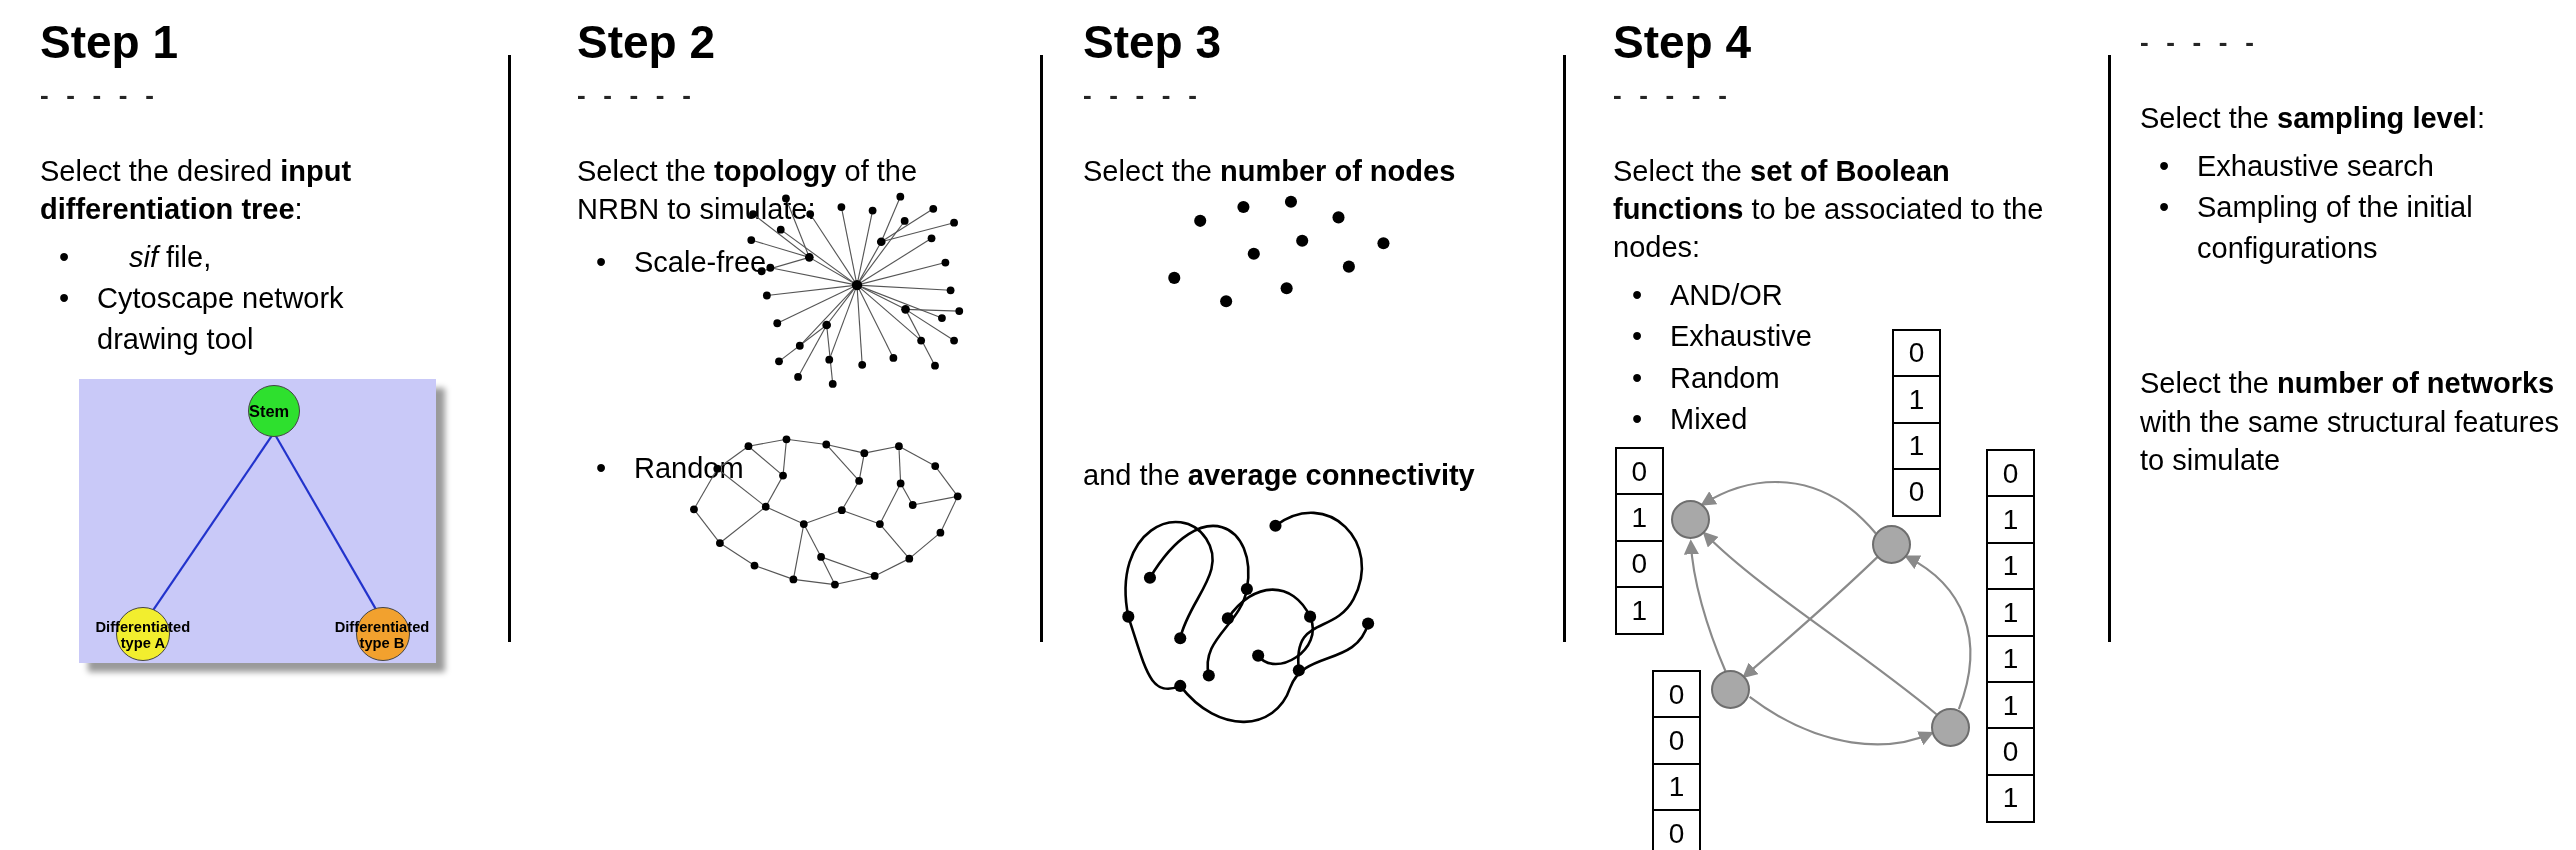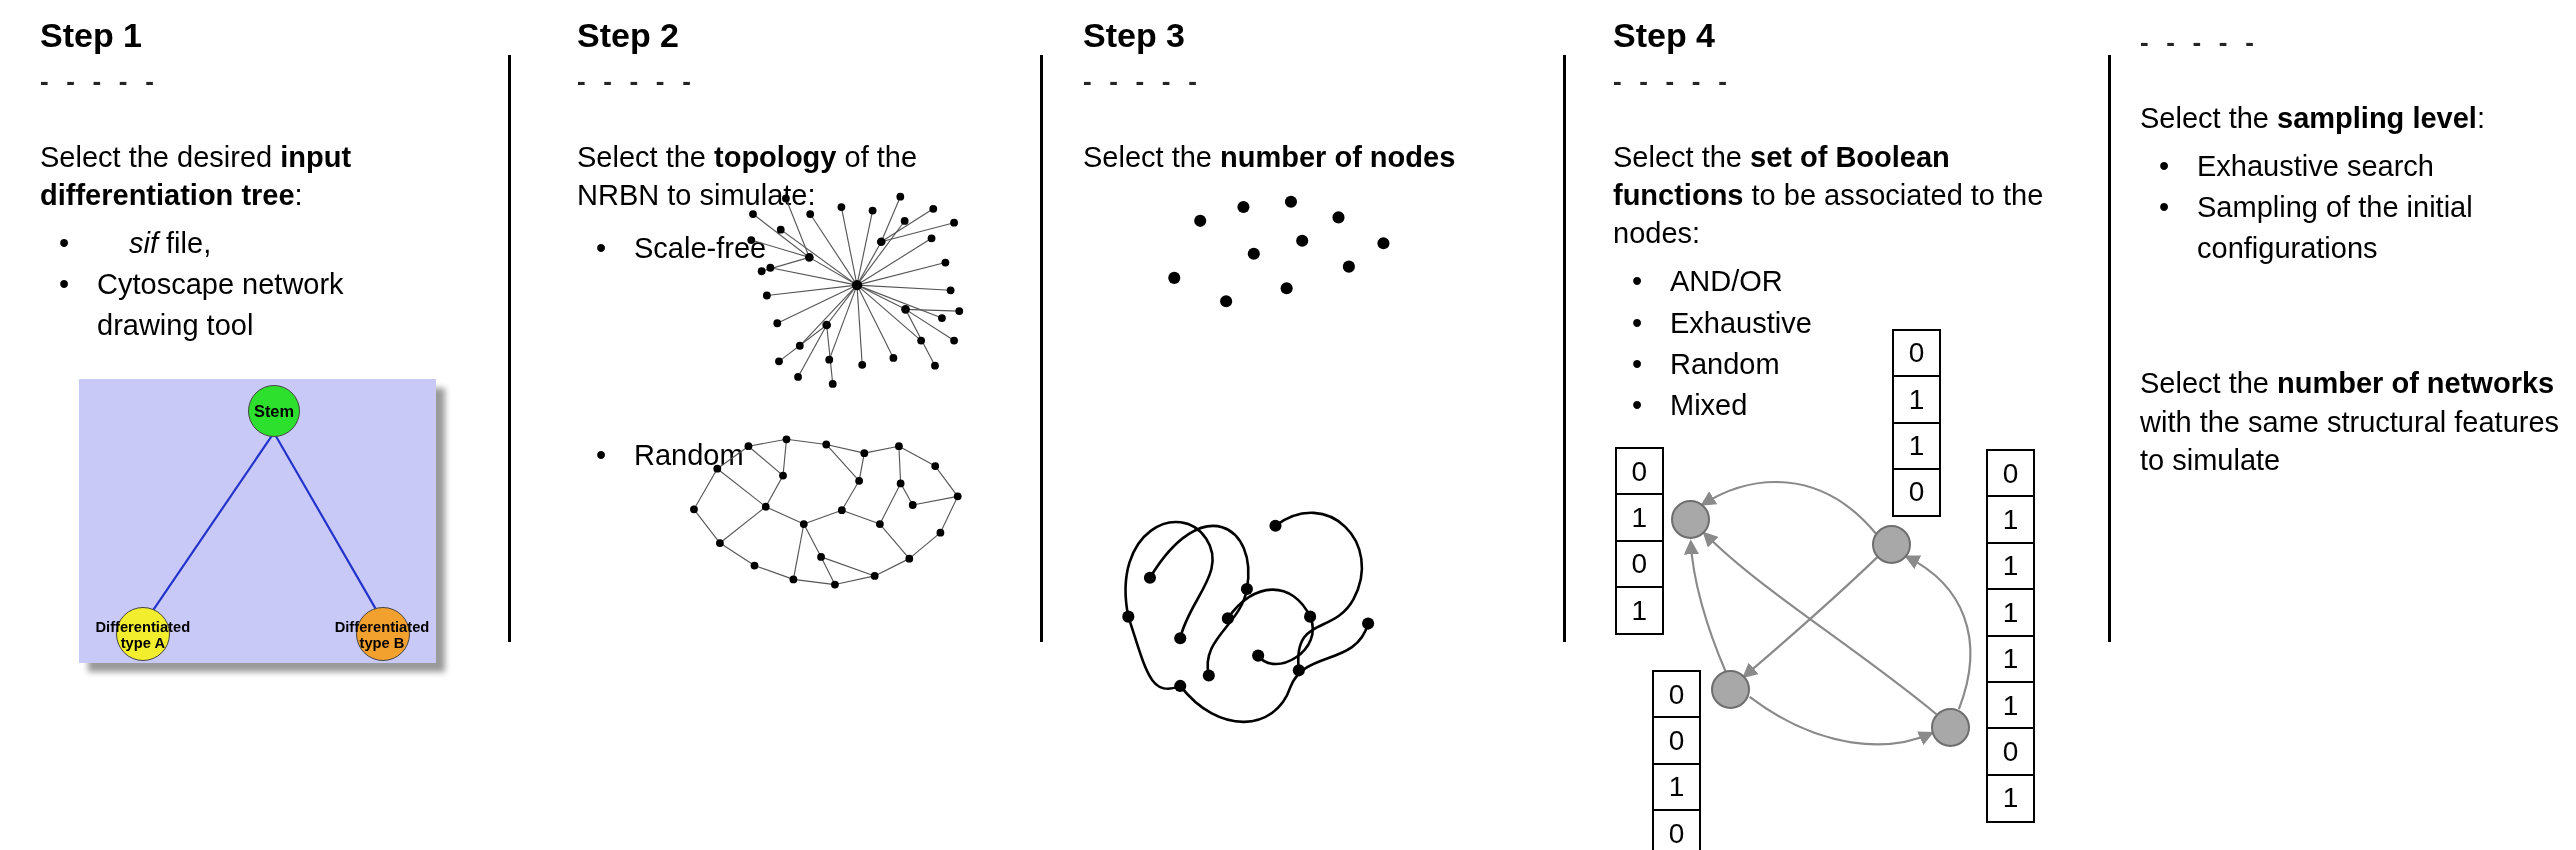--- a/index.html
+++ b/index.html
@@ -2,35 +2,35 @@
 <html style="font-size:14px"><head>
 <meta charset="utf-8">
 <style>
   html,body{margin:0;padding:0;background:#fff;}
   .canvas{
     position:relative;width:2576px;height:851px;overflow:hidden;background:#ffffff;
     font-family:"Liberation Sans",sans-serif;color:#000;
   }
   .divider{position:absolute;top:55px;height:587px;width:2.6px;background:#000;}
   .col{position:absolute;top:0;height:100%;box-sizing:border-box;}
-  .col h2{font-size:34px;font-weight:bold;margin:0;padding:0;line-height:1.15;}
+  .col h2{font-size:46px;font-weight:bold;margin:0;padding:0;line-height:1.15;}
   .dashes{font-size:26px;font-weight:bold;letter-spacing:5.2px;margin-top:10.4px;color:#252525;line-height:1.3;}
   .body{font-size:29px;line-height:1.32;margin:39px 0 0 0;}
   .bullets{margin-top:8.7px;}
   .bullet{position:relative;padding-left:57px;font-size:29px;line-height:1.42;}
   .bullet .dot{position:absolute;left:19px;top:0;}
   b{font-weight:bold;}
   i{font-style:italic;margin-left:32px;}
 
   
   .tree-panel{position:absolute;left:79px;top:379px;width:357px;height:284px;
     box-shadow:8.7px 8.7px 6px #9a9a9a;}
   .tree-lines{position:absolute;left:0;top:0;}
   .tree-node{position:absolute;border-radius:50%;border:0.9px solid #444;box-sizing:border-box;}
-  .stem-node{left:169px;top:6px;width:52px;height:52px;display:flex;align-items:center;justify-content:center;
+  .stem-node{left:169px;top:6px;width:52px;height:52px;display:flex;align-items:center;
     font-weight:bold;font-size:16.4px;}
   .typea-node{left:37px;top:228px;width:54px;height:54px;}
   .typeb-node{left:277px;top:228px;width:54px;height:54px;}
   .tree-label{position:absolute;width:138px;text-align:center;font-weight:bold;font-size:14.7px;
     line-height:1.12;white-space:pre-line;z-index:2;}
   .typea-label{left:-5.2px;top:240px;}
   .typeb-label{left:234px;top:240px;}
 
   
   .sf-graphic{position:absolute;left:202px;top:188px;}
@@ -268,20 +268,21 @@
           <circle cx="206" cy="62" r="4.5"></circle>
         <circle cx="254" cy="65" r="4.5"></circle>
       </g>
     </svg>
   </section>
 
   <section class="col" id="col3">
     <h2>Step 3</h2>
     <div class="dashes">- - - - -</div>
     <p class="body"><span>Select the </span><b>number of nodes</b></p>
+    <p class="body line2"><span>and the </span><b>average connectivity</b></p>
 
     <svg class="dots-graphic" width="242" height="130" viewBox="0 0 280 150">
       <g fill="#000">
         <circle cx="20" cy="98" r="7"></circle>
           <circle cx="50" cy="32" r="7"></circle>
           <circle cx="100" cy="16" r="7"></circle>
         <circle cx="112" cy="70" r="7"></circle>
           <circle cx="155" cy="10" r="7"></circle>
           <circle cx="168" cy="55" r="7"></circle>
         <circle cx="150" cy="110" r="7"></circle>

